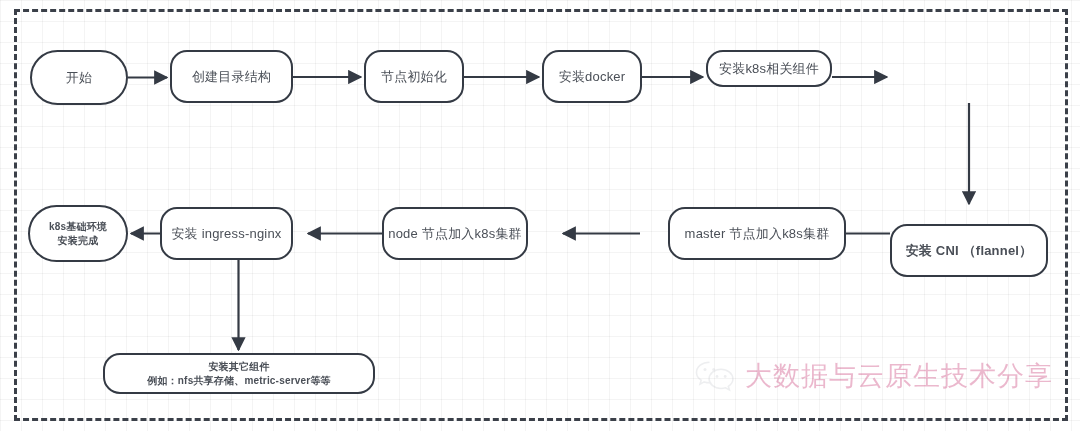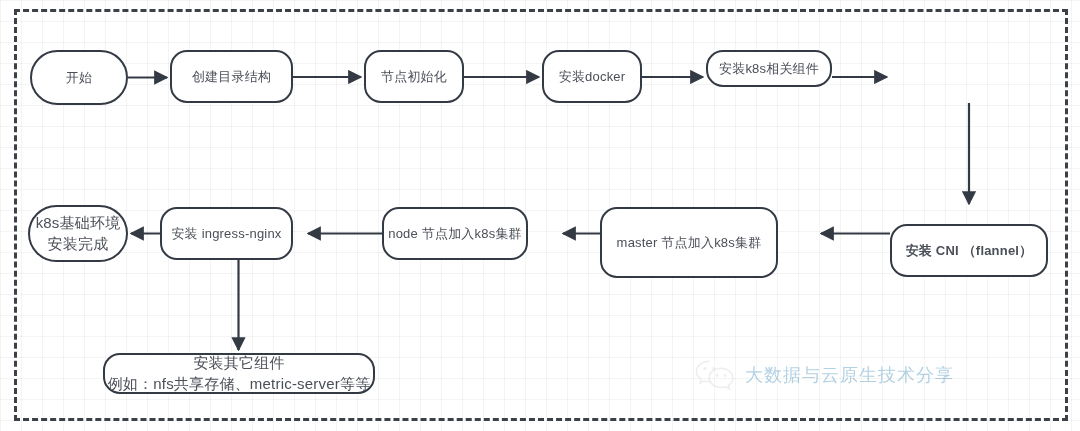--- a/index.html
+++ b/index.html
@@ -45,41 +45,41 @@
     align-items: center;
     justify-content: center;
     text-align: center;
     line-height: 1.35;
     font-size: 13px;
     letter-spacing: 0.2px;
     white-space: pre-line;
     border-radius: 17px;
   }
   .node.terminator { border-radius: 30px; }
-  .node.multiline { font-size: 15px; }
+  .node.multiline { font-size: 10px; font-weight: bold; }
   svg.edges {
     position: absolute;
     left: 0; top: 0;
     width: 1080px;
     height: 431px;
     pointer-events: none;
   }
   #watermark {
     position: absolute;
     left: 694px;
     top: 358px;
     display: flex;
     align-items: center;
     gap: 9px;
     opacity: 0.30;
     pointer-events: none;
   }
   #watermark .wm-text {
-    font-size: 18px;
-    color: #0369a1;
+    font-size: 27px;
+    color: #be185d;
     letter-spacing: 1px;
     font-family: Liberation Sans, sans-serif;
   }
 </style>
 </head>
 <body>
 
 <div id="canvas">
 
   <div id="grid"></div>
@@ -117,21 +117,21 @@
 
   <div class="node" style="left:364px; top:50px; width:100px; height:53px;">节点初始化</div>
 
   <div class="node" style="left:542px; top:50px; width:100px; height:53px;">安装docker</div>
 
   <div class="node" style="left:706px; top:50px; width:126px; height:37px;">安装k8s相关组件</div>
 
 
   <div class="node" style="left:890px; top:224px; width:158px; height:53px;font-weight:bold;">安装 CNI （flannel）</div>
 
-  <div class="node" style="left:600px; top:207px; width:178px; height:71px;">master 节点加入k8s集群</div>
+  <div class="node" style="left:668px; top:207px; width:178px; height:53px;">master 节点加入k8s集群</div>
 
   <div class="node" style="left:382px; top:207px; width:146px; height:53px;text-align:center;">node 节点加入k8s集群</div>
 
   <div class="node" style="left:160px; top:207px; width:133px; height:53px;">安装 ingress-nginx</div>
 
   <div class="node terminator multiline" style="left:28px; top:205px; width:100px; height:57px;">k8s基础环境
 安装完成</div>
 
   <div class="node multiline" style="left:103px; top:353px; width:272px; height:41px;">安装其它组件
 例如：nfs共享存储、metric-server等等</div>

